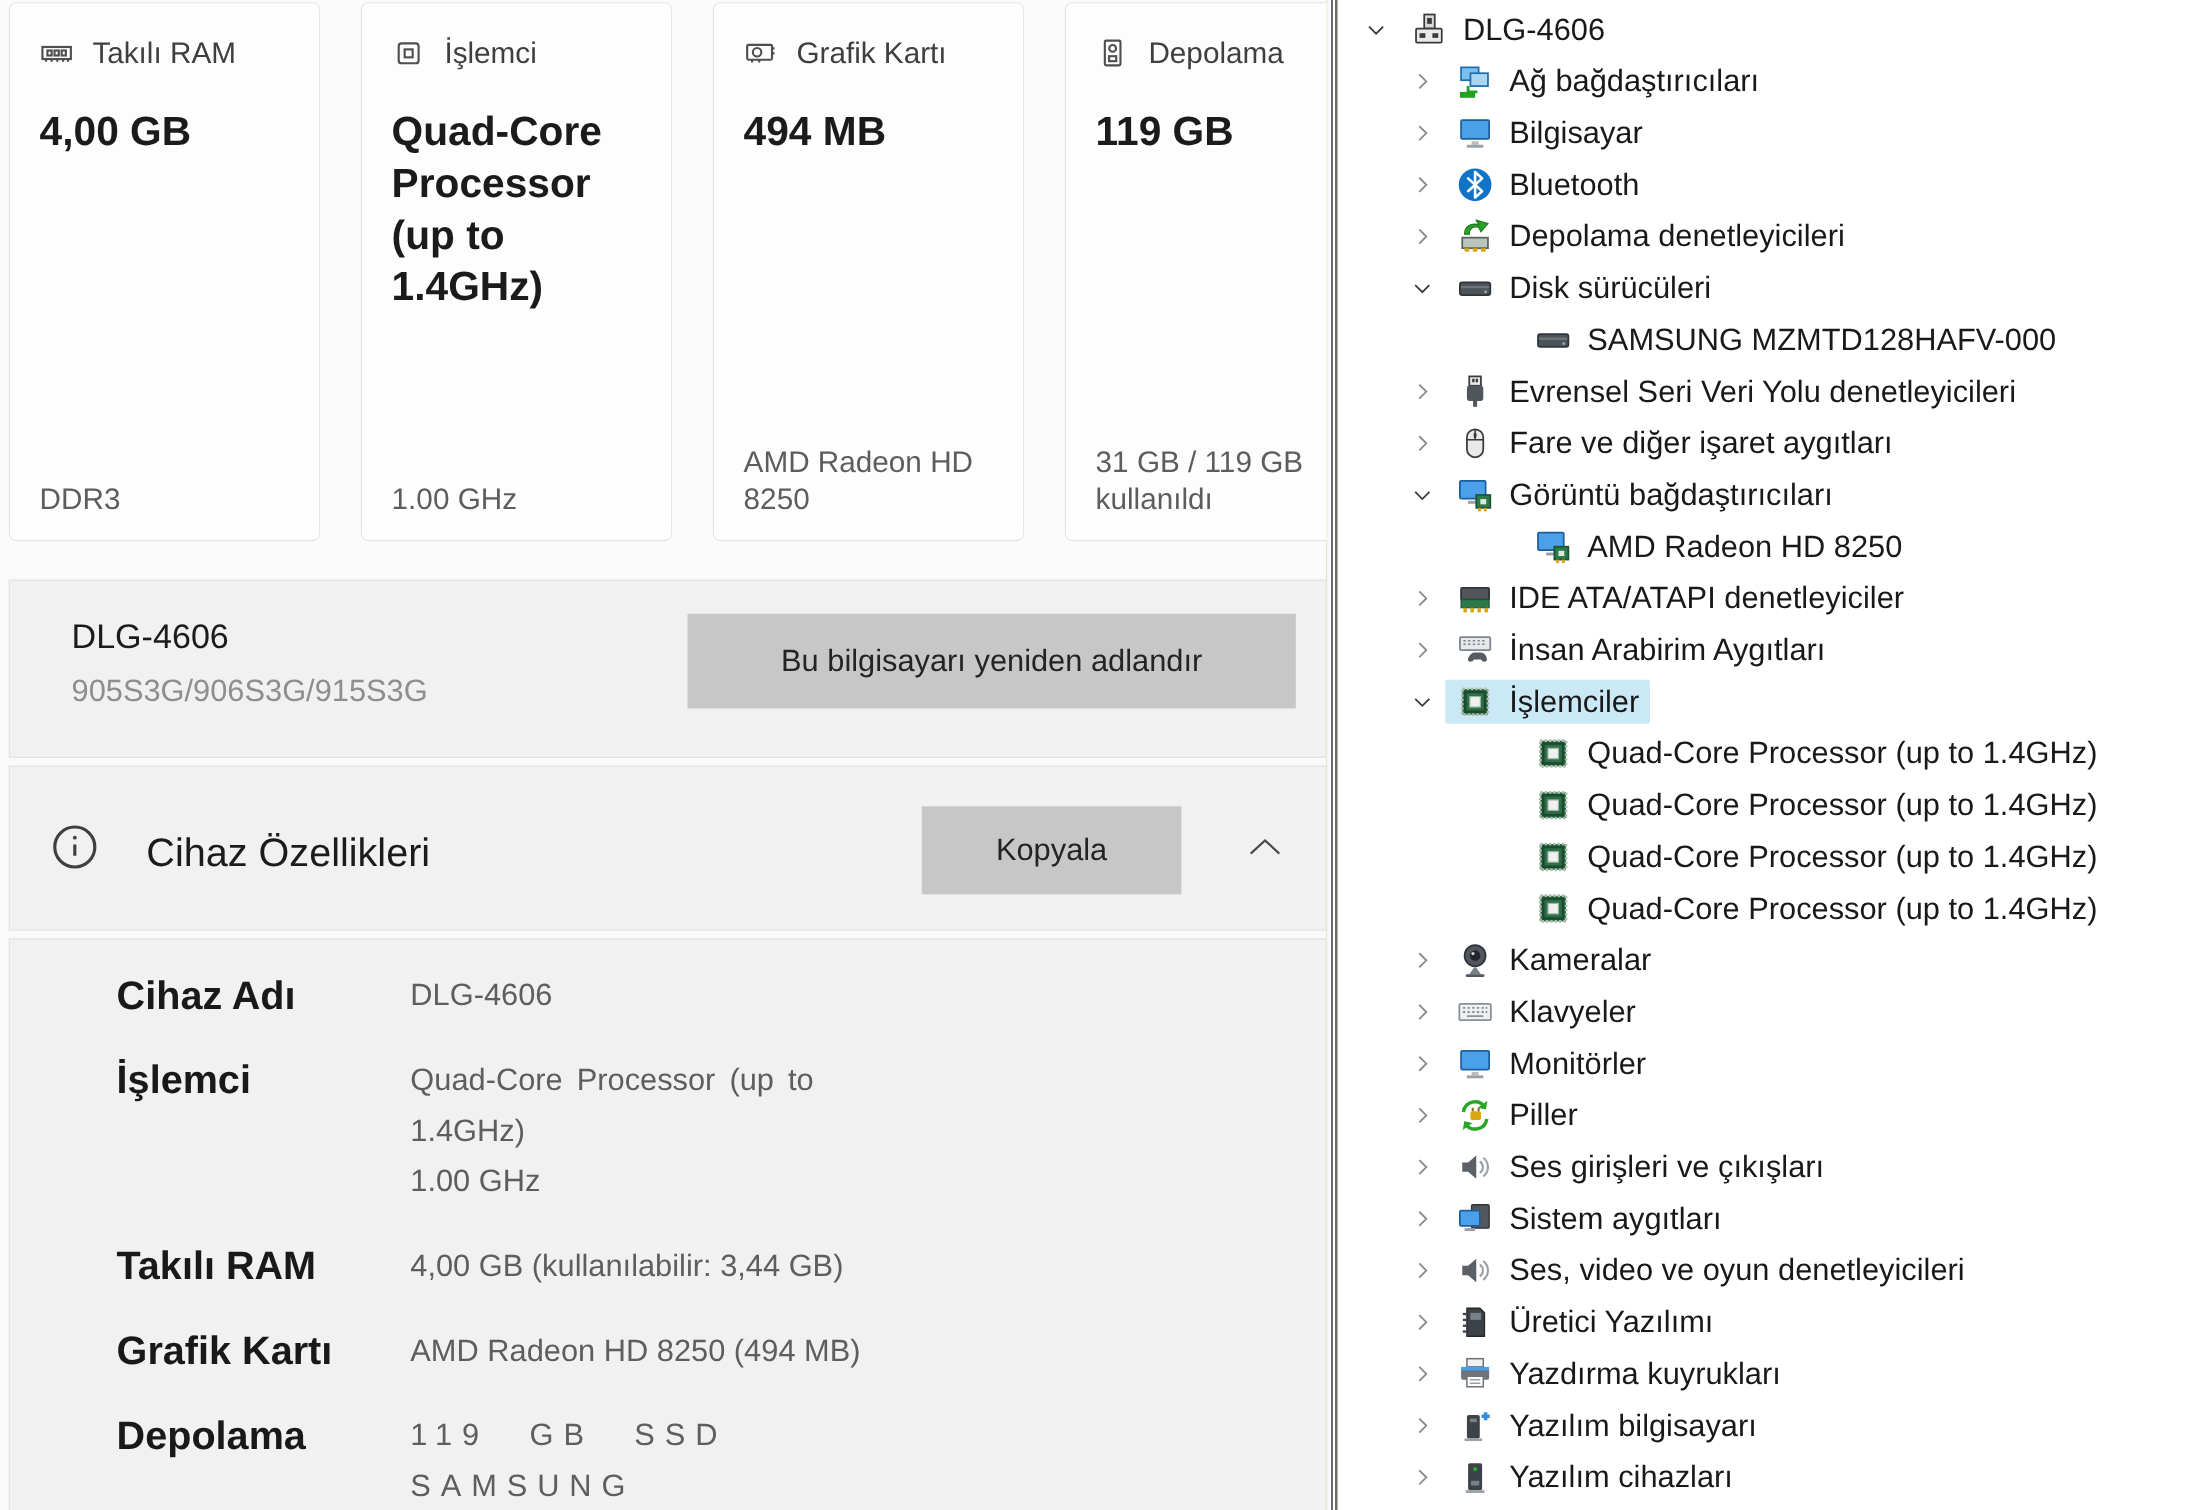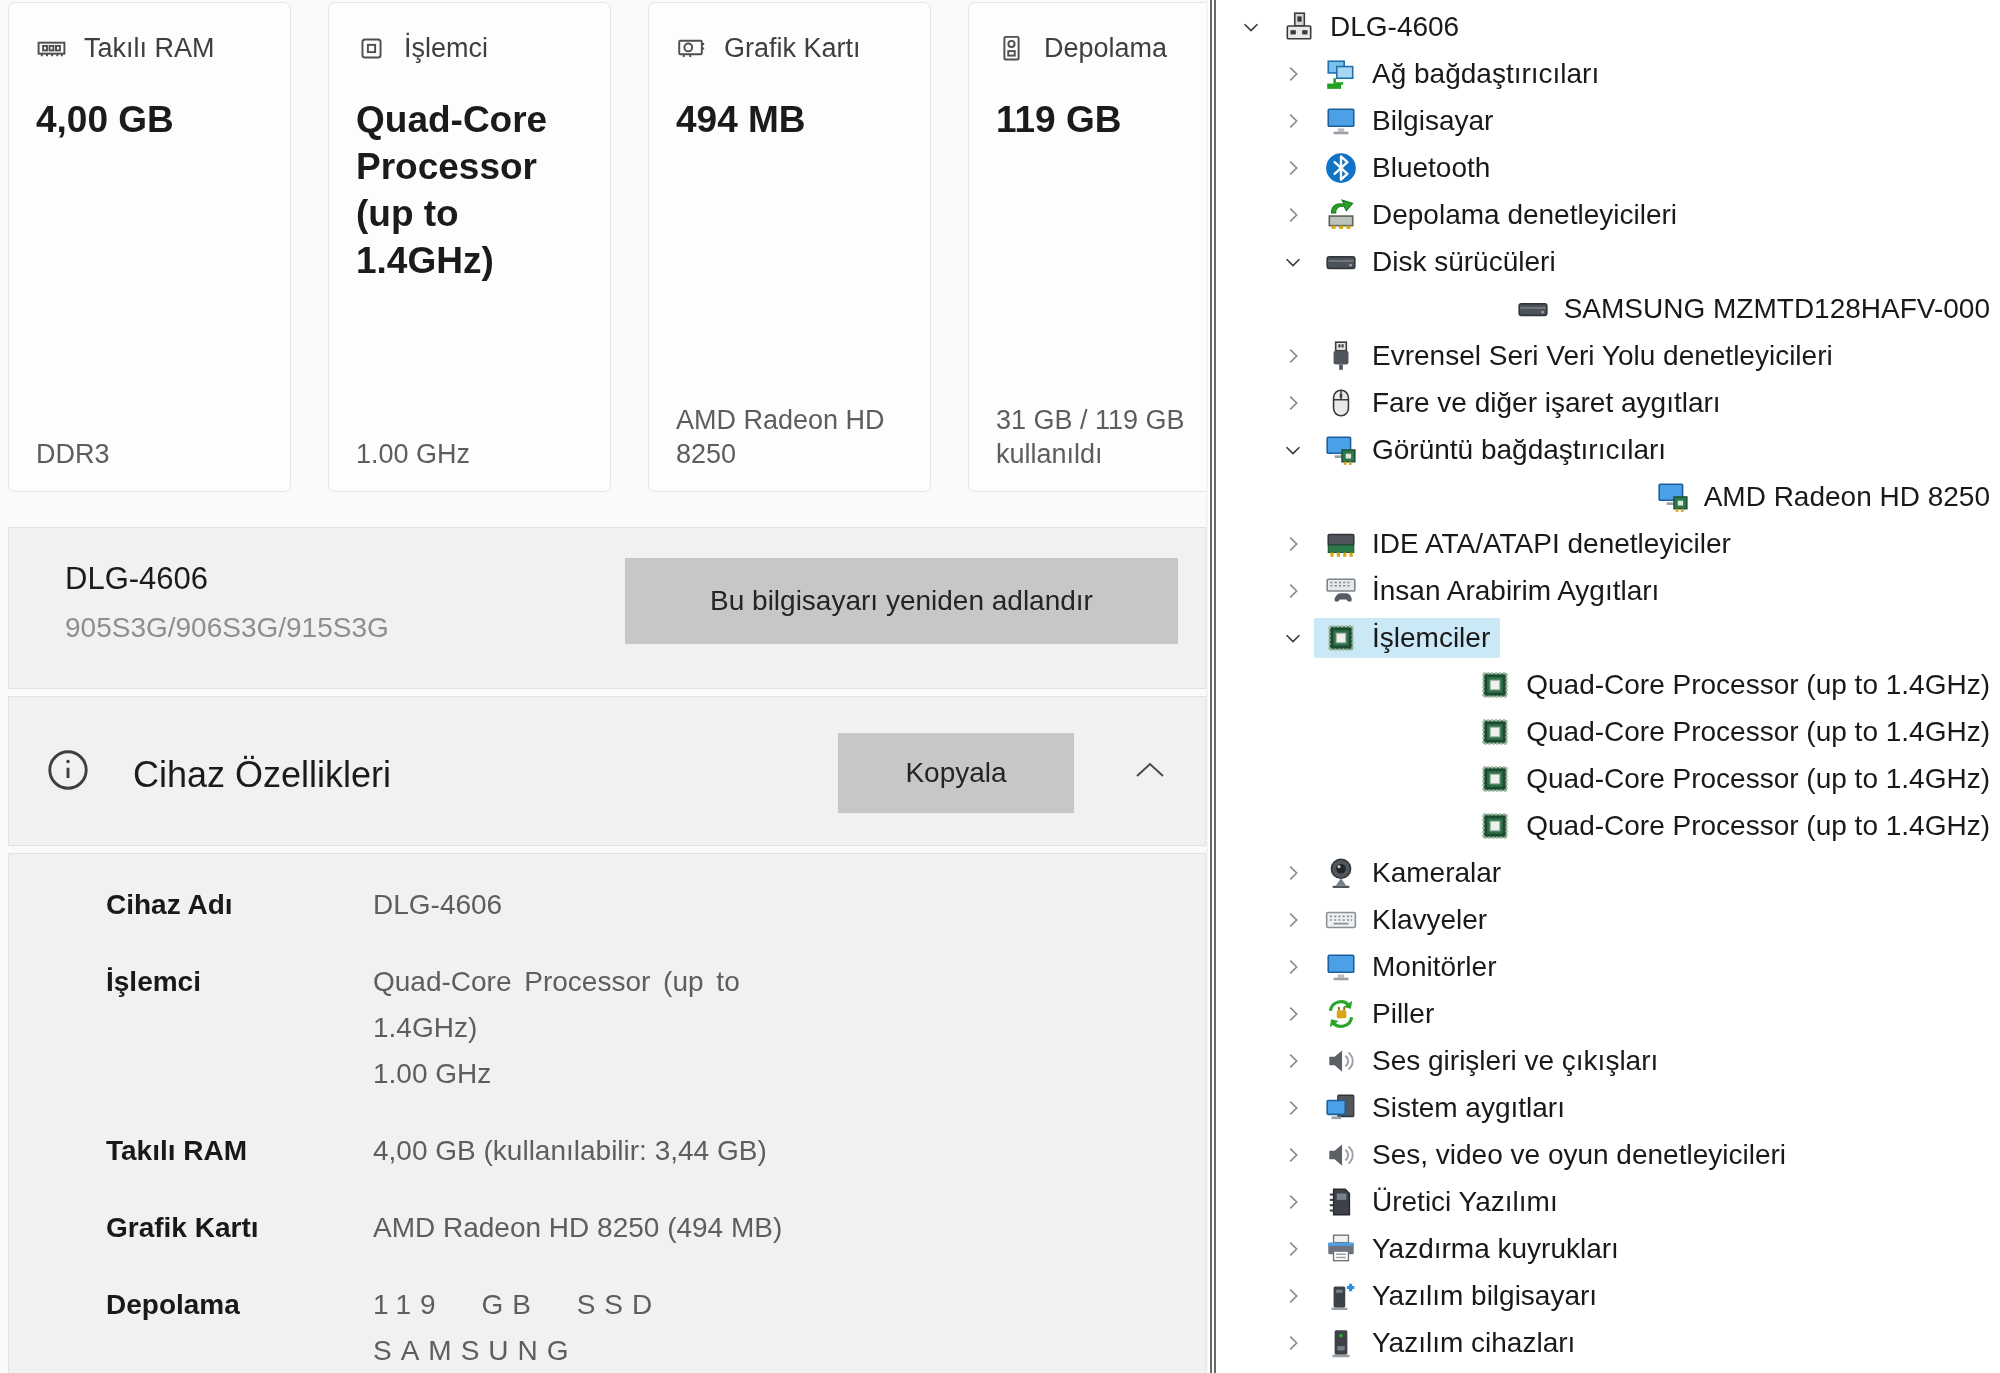--- a/index.html
+++ b/index.html
@@ -26,34 +26,34 @@
   .props-box{top:696px;height:150px;}
   .info-icon{position:absolute;left:36px;top:50px;width:46px;height:46px;}
   .info-icon svg{width:46px;height:46px;display:block;}
   .props-title{position:absolute;left:124px;top:57px;font-size:36px;color:#1b1b1b;}
   .copy-btn{position:absolute;left:829px;top:36px;width:236px;height:80px;text-align:center;}
   .collapse-chevron{position:absolute;left:1118px;top:58px;width:46px;height:30px;cursor:pointer;}
   .collapse-chevron svg{width:46px;height:30px;display:block;}
 
   .details-box{top:853px;height:540px;padding-top:28px;}
   .detail-row{display:flex;margin-bottom:31px;}
-  .detail-label{width:267px;margin-left:97px;flex:none;font-weight:bold;font-size:28px;color:#191919;line-height:46px;}
+  .detail-label{width:267px;margin-left:97px;flex:none;font-weight:bold;font-size:36px;color:#191919;line-height:46px;}
   .detail-value{width:482px;font-size:28px;color:#5e5e5e;line-height:46px;}
   .stretch-a{word-spacing:5px;}
   .stretch-b{letter-spacing:9px;word-spacing:20px;}
 
   
   .divider{width:10px;flex:none;height:1373px;background:linear-gradient(90deg,#f3f3f3 0 2px,#fff 2px 4px,#6a6a6a 4px 6px,#fff 6px 8px,#6a6a6a 8px 10px);}
 
   
   .right-panel{flex:1;background:#fff;overflow:hidden;padding-top:3px;}
   .tree-row{height:47px;display:flex;align-items:center;font-size:28px;color:#191919;cursor:default;}
   .pad0{padding-left:14px;}
   .pad1{padding-left:56px;}
-  .pad2{padding-left:169px;justify-content:flex-end;}
+  .pad2{padding-left:169px;}
   .tw-chevron{width:42px;flex:none;display:flex;justify-content:center;align-items:center;cursor:pointer;}
   .tw-chevron svg{width:22px;height:22px;display:block;}
   .row-content{display:flex;align-items:center;padding:3px 10px 3px 4px;border-radius:2px;}
   .tree-row.selected .row-content{background:#cbe8f7;}
   .tw-icon{width:34px;height:34px;margin-left:6px;flex:none;}
   .tw-icon svg{width:34px;height:34px;display:block;}
   .tw-label{margin-left:14px;white-space:nowrap;}
 </style>
 </head>
 <body>

